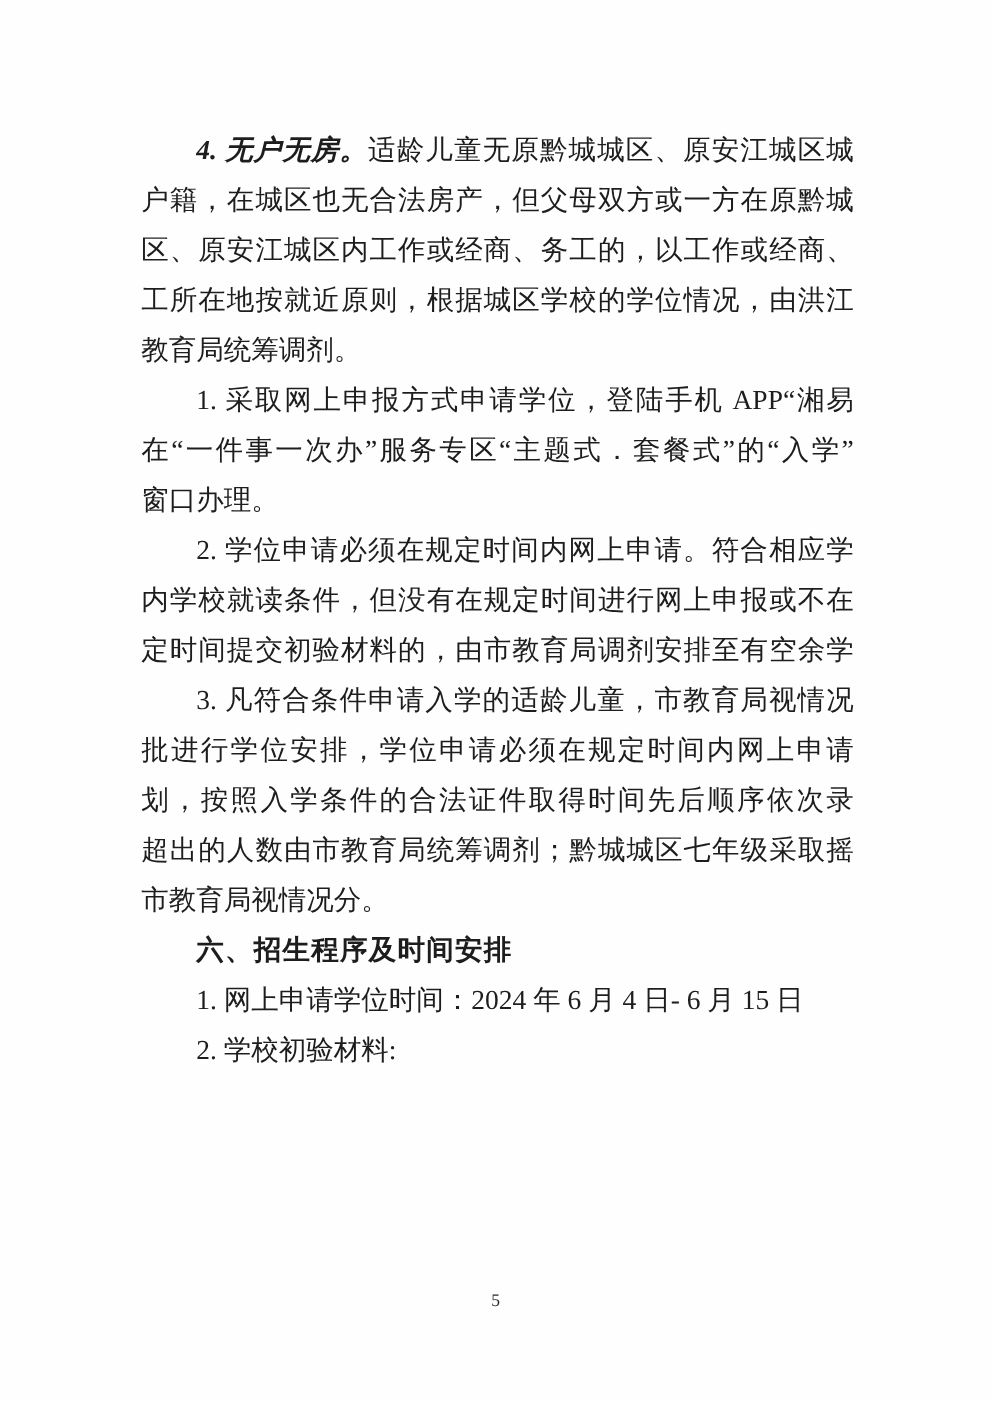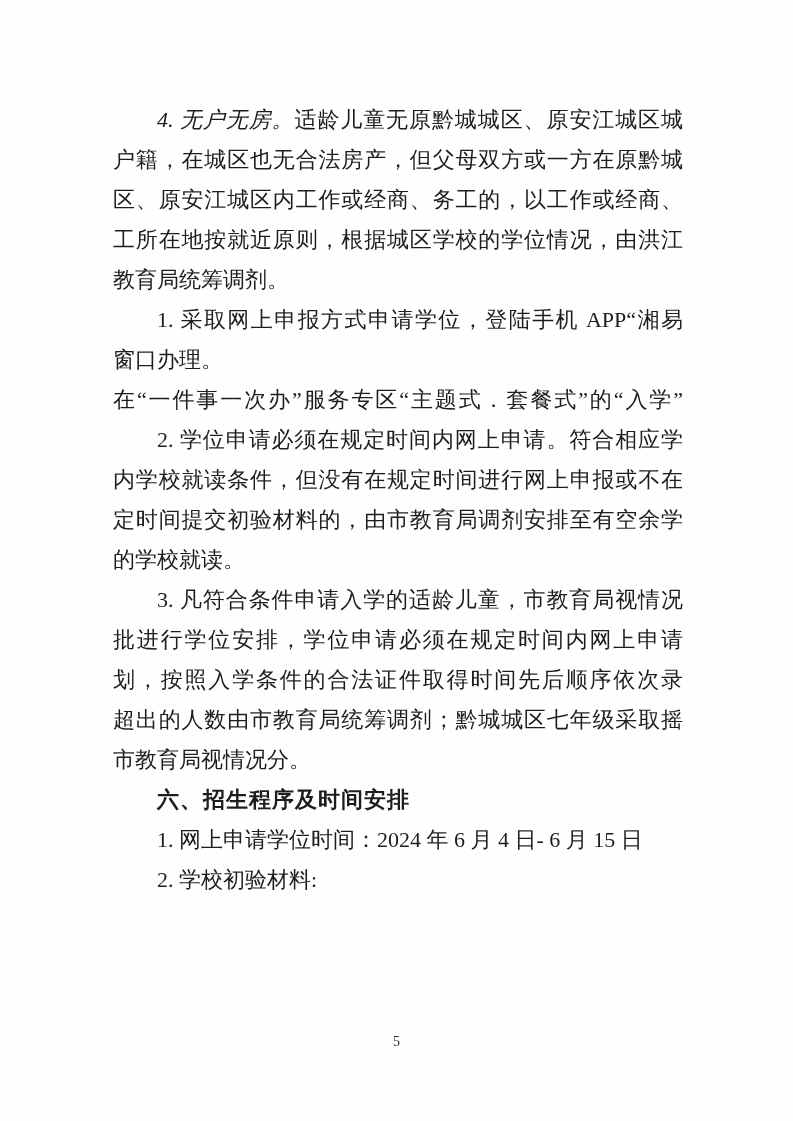--- a/index.html
+++ b/index.html
@@ -39,21 +39,21 @@
     text-align-last: justify;
     text-justify: inter-character;
     overflow: hidden;
   }
   .block-heading .line,
   .seg-heading {
     font-weight: 700;
     letter-spacing: 1px;
   }
   .seg-lead {
-    font-weight: 400;
+    font-weight: 700;
     font-style: italic;
   }
   .seg-normal { font-weight: 400; text-align: right; }
   .page-footer {
     position: absolute;
     left: 0;
     top: 1034px;
     width: 793px;
     text-align: center;
     font-size: 14px;
@@ -67,28 +67,27 @@
   <div class="doc-body">
       <div class="block block-body">
         <div class="line fill" style="padding-left: 2em;"><span class="seg-lead">4. 无户无房。</span><span class="seg-normal">适龄儿童无原黔城城区、原安江城区城镇</span></div>
         <div class="line fill"><span class="seg-normal">户籍，在城区也无合法房产，但父母双方或一方在原黔城城</span></div>
         <div class="line fill"><span class="seg-normal">区、原安江城区内工作或经商、务工的，以工作或经商、务</span></div>
         <div class="line fill"><span class="seg-normal">工所在地按就近原则，根据城区学校的学位情况，由洪江市</span></div>
         <div class="line"><span class="seg-normal">教育局统筹调剂。</span></div>
       </div>
       <div class="block block-body">
         <div class="line fill" style="padding-left: 2em;"><span class="seg-normal">1. 采取网上申报方式申请学位，登陆手机 APP“湘易办”，</span></div>
+        <div class="line fill"><span class="seg-normal">在“一件事一次办”服务专区“主题式．套餐式”的“入学”</span></div>
         <div class="line"><span class="seg-normal">窗口办理。</span></div>
-        <div class="line fill"><span class="seg-normal">在“一件事一次办”服务专区“主题式．套餐式”的“入学”</span></div>
       </div>
       <div class="block block-body">
         <div class="line fill" style="padding-left: 2em;"><span class="seg-normal">2. 学位申请必须在规定时间内网上申请。符合相应学区</span></div>
         <div class="line fill"><span class="seg-normal">内学校就读条件，但没有在规定时间进行网上申报或不在规</span></div>
         <div class="line fill"><span class="seg-normal">定时间提交初验材料的，由市教育局调剂安排至有空余学位</span></div>
-        <div class="line"><span class="seg-normal">的学校就读。</span></div>
       </div>
       <div class="block block-body">
         <div class="line fill" style="padding-left: 2em;"><span class="seg-normal">3. 凡符合条件申请入学的适龄儿童，市教育局视情况分</span></div>
         <div class="line fill"><span class="seg-normal">批进行学位安排，学位申请必须在规定时间内网上申请</span></div>
         <div class="line fill"><span class="seg-normal">划，按照入学条件的合法证件取得时间先后顺序依次录取，</span></div>
         <div class="line fill"><span class="seg-normal">超出的人数由市教育局统筹调剂；黔城城区七年级采取摇号</span></div>
         <div class="line"><span class="seg-normal">市教育局视情况分。</span></div>
       </div>
       <div class="block block-heading">
         <div class="line" style="padding-left: 2em;"><span class="seg-heading">六、招生程序及时间安排</span></div>

